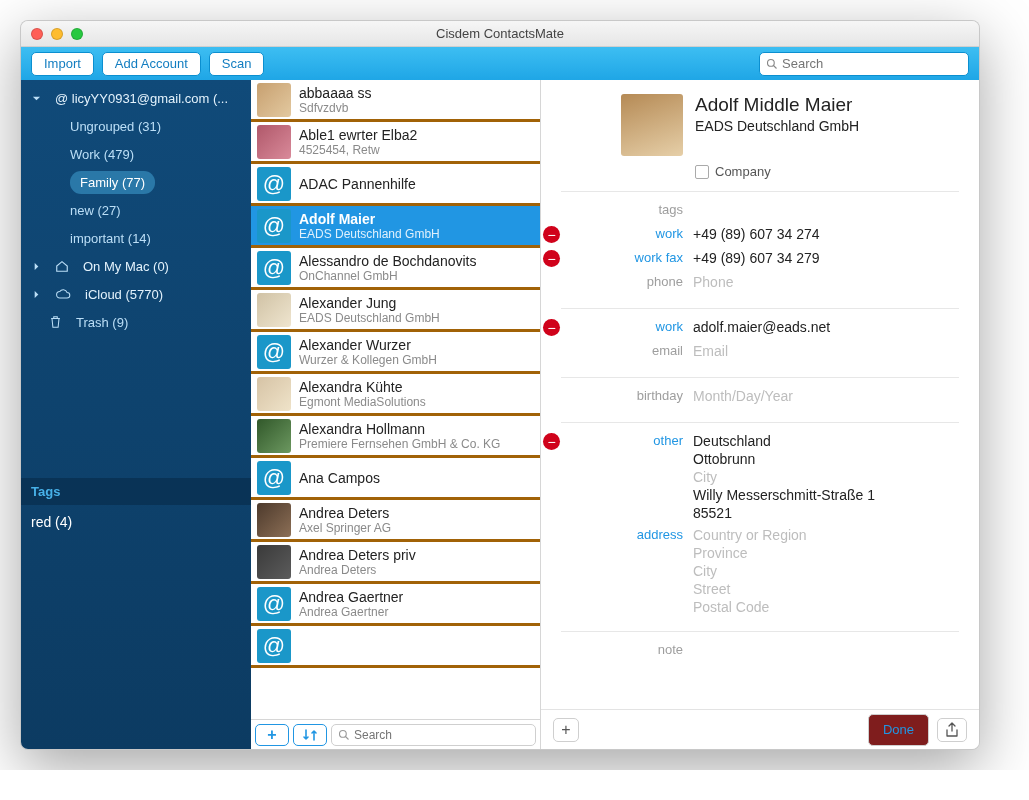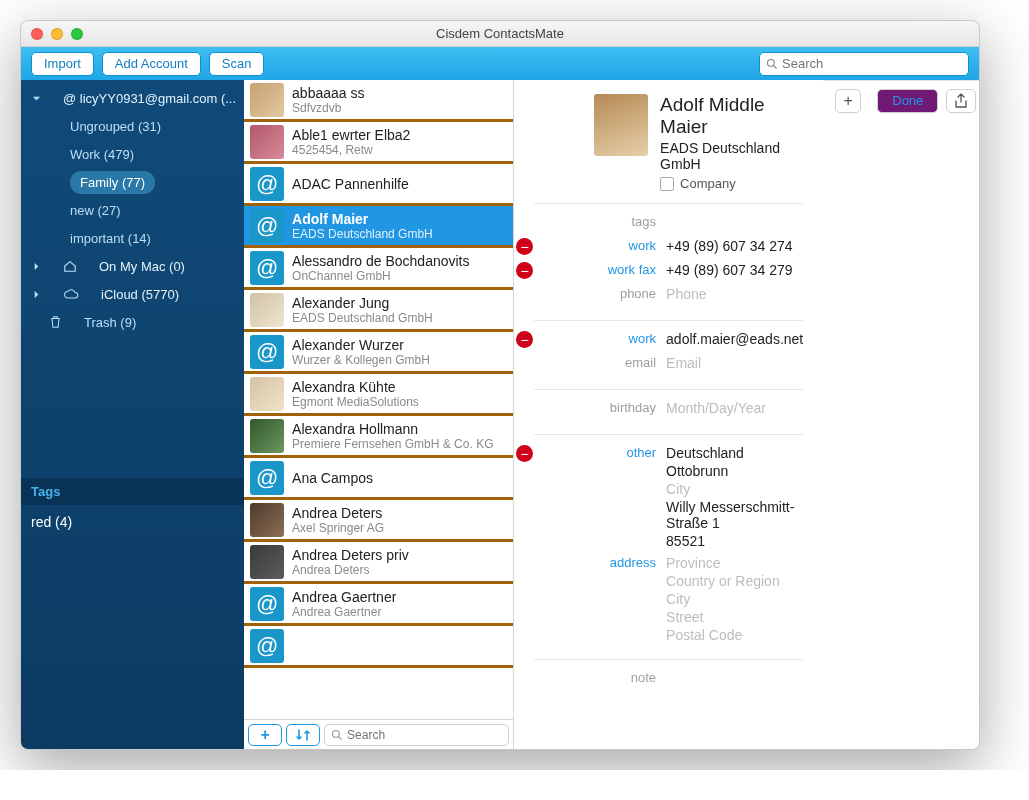--- a/index.html
+++ b/index.html
@@ -13,21 +13,21 @@
 .title-text { position:absolute; left:0; right:0; text-align:center; font-size:13px; color:#444; }
 .toolbar { height:33px; background: linear-gradient(#3dbef2,#1fa6e6); display:flex; align-items:center; padding:0 10px; gap:8px; }
 .tbtn { background:#fff; border:1px solid #0b8fd0; border-radius:5px; height:24px; padding:0 12px; font-size:13px; color:#127dc0; cursor:pointer; }
 .toolbar .spacer { flex:1; }
 .searchbox { width:210px; height:24px; background:#fff; border:1px solid #0b8fd0; border-radius:5px; display:flex; align-items:center; padding:0 6px; gap:4px; }
 .searchbox input { border:none; outline:none; flex:1; font-size:13px; background:transparent; }
 .mag { width:12px; height:12px; }
 .body { flex:1; display:flex; min-height:0; }
 .sidebar { width:230px; background: linear-gradient(#104a79,#0c3b62); color:#bcdff7; display:flex; flex-direction:column; font-size:13px; }
 .sb-list { flex:1; padding-top:4px; overflow:hidden; }
-.sb-row { display:flex; align-items:center; height:28px; padding:0 8px 0 10px; gap:22px; cursor:pointer; white-space:nowrap; overflow:hidden; text-overflow:ellipsis; }
+.sb-row { display:flex; align-items:center; height:28px; padding:0 8px 0 10px; gap:14px; cursor:pointer; white-space:nowrap; overflow:hidden; text-overflow:ellipsis; }
 .sb-row.top { color:#e3f2fc; }
 .sb-disclosure { width:10px; display:inline-flex; justify-content:center; }
 .sb-child { padding-left:49px; }
 .pill { background:#2a78a8; color:#fff; border-radius:11px; padding:4px 10px; }
 .sb-tagsheader { background:#093356; color:#47b1e8; font-weight:600; padding:6px 10px; }
 .sb-tagrow { padding:8px 10px; color:#fff; font-size:14px; height:34px; display:flex; align-items:center; }
 .middle { width:290px; background:#fff; border-right:1px solid #d6d6d6; display:flex; flex-direction:column; min-height:0; }
 .contacts { flex:1; overflow:hidden; }
 .crow { display:flex; align-items:center; height:42px; padding:0 6px; gap:8px; border-bottom:3px solid #a16207; cursor:pointer; }
 .crow .avatar { width:34px; height:34px; border-radius:3px; background:#1a97c9; display:flex; align-items:center; justify-content:center; color:#fff; font-size:22px; position:relative; overflow:hidden; }
@@ -41,41 +41,41 @@
 .crow .info { display:flex; flex-direction:column; overflow:hidden; }
 .crow .name { font-size:14px; color:#222; white-space:nowrap; overflow:hidden; text-overflow:ellipsis;}
 .crow .sub { font-size:12px; color:#8a8a8a; white-space:nowrap; overflow:hidden; text-overflow:ellipsis;}
 .crow.selected { background:#2196e3; }
 .crow.selected .name{ color:#fff; font-weight:600; }
 .crow.selected .sub{ color:#dff0fc; }
 .middle-footer { height:30px; border-top:1px solid #d6d6d6; display:flex; align-items:center; padding:0 4px; gap:4px; }
 .mf-btn { width:34px; height:22px; border:1px solid #2196e3; border-radius:5px; display:flex; align-items:center; justify-content:center; color:#2196e3; font-weight:600; cursor:pointer; font-size:16px; }
 .mf-search { flex:1; height:22px; border:1px solid #cfcfcf; border-radius:5px; display:flex; align-items:center; padding:0 6px; gap:4px; }
 .mf-search input{ border:none; outline:none; flex:1; font-size:12px; }
-.detail { flex:1; background:#fff; display:flex; flex-direction:row; min-height:0; }
+.detail { flex:1; background:#fff; display:flex; flex-direction:column; min-height:0; }
 .detail-scroll { flex:1; overflow:hidden; padding:14px 20px 0 0; }
 .dhead { display:flex; gap:12px; padding-left:80px; }
 .dphoto { width:62px; height:62px; border-radius:3px; background:linear-gradient(160deg,#b58a55,#e6cfa8); }
 .dnames { font-size:19px; color:#222; }
 .dcompany { font-size:14px; color:#222; margin-top:2px; }
-.dcheck { margin-top:4px; font-size:13px; color:#555; display:flex; align-items:center; gap:6px; }
+.dcheck { margin-top:30px; font-size:13px; color:#555; display:flex; align-items:center; gap:6px; }
 .dcheck .box { width:14px; height:14px; border:1px solid #aaa; border-radius:2px; }
 .divider { height:1px; background:#e7e7e7; margin:12px 0 8px 20px; }
 .drow { display:flex; align-items:flex-start; min-height:24px; padding:2px 0; }
 .drow .minus { width:20px; margin-left:2px; }
 .minus-circ { width:17px; height:17px; border-radius:50%; background:#d0021b; display:flex; align-items:center; justify-content:center; color:#fff; font-size:14px; line-height:1; }
 .drow .label { width:130px; text-align:right; padding-right:10px; font-size:13px; color:#2196e3; }
 .drow .label.gray { color:#9e9e9e; }
 .drow .value { flex:1; font-size:14px; color:#222; }
 .drow .value.ph { color:#bdbdbd; }
 .multiline div { margin-bottom:2px; }
 .detail-footer { height:40px; border-top:1px solid #e3e3e3; display:flex; align-items:center; padding:0 12px; gap:8px; }
 .df-plus { width:26px; height:24px; border:1px solid #cfcfcf; border-radius:5px; display:flex; align-items:center; justify-content:center; font-size:16px; color:#555; cursor:pointer;}
 .df-spacer{flex:1}
-.df-done { height:24px; border:1px solid #cfcfcf; border-radius:5px; padding:0 14px; background:#701a75; font-size:13px; color:#2196e3; cursor:pointer;}
+.df-done { height:32px; border:1px solid #cfcfcf; border-radius:5px; padding:0 14px; background:#7f1d1d; font-size:13px; color:#2196e3; cursor:pointer;}
 .df-share { width:30px; height:24px; border:1px solid #cfcfcf; border-radius:5px; display:flex; align-items:center; justify-content:center; cursor:pointer;}
 svg{display:block}
 </style>
 </head>
 <body>
 
 <div class="shadow-wrap">
 <div class="window">
 
   <div class="titlebar">
@@ -352,22 +352,22 @@
                   <div class="" style="color:#222">Ottobrunn</div>
                   <div class="ph" style="color:#bdbdbd">City</div>
                   <div class="" style="color:#222">Willy Messerschmitt-Straße 1</div>
                   <div class="" style="color:#222">85521</div>
                 </div>
   </div>
               <div class="drow">
     <div class="minus"></div>
     <div class="label">address</div>
     <div class="value multiline">
+                  <div class="ph" style="color:#bdbdbd">Country or Region</div>
                   <div class="ph" style="color:#bdbdbd">Province</div>
-                  <div class="ph" style="color:#bdbdbd">Country or Region</div>
                   <div class="ph" style="color:#bdbdbd">City</div>
                   <div class="ph" style="color:#bdbdbd">Street</div>
                   <div class="ph" style="color:#bdbdbd">Postal Code</div>
                 </div>
   </div>
             </div>
         <div class="divider"></div>
         <div class="drow">
               <div class="minus"></div>
               <div class="label gray">note</div>

